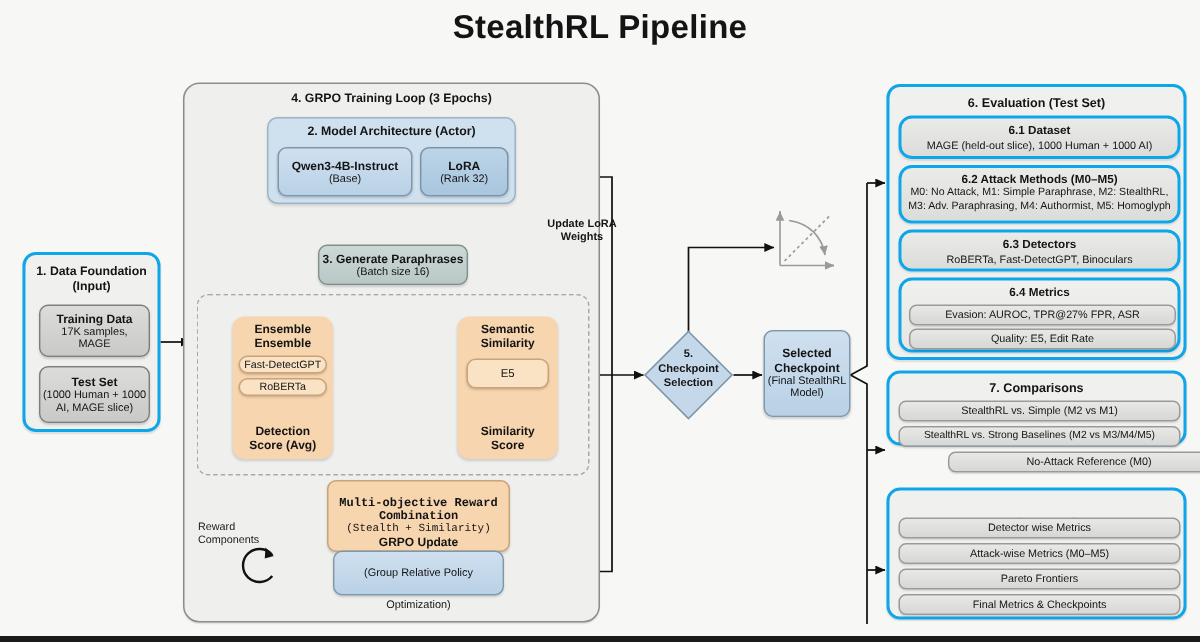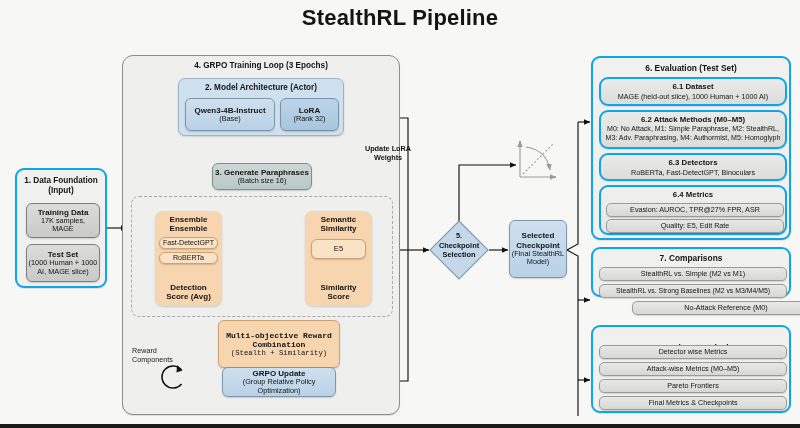--- a/index.html
+++ b/index.html
@@ -210,21 +210,21 @@
       <span>Score</span>
     </div>
   </div>
 
   <div class="t node orange" style="left:218px;top:320px;width:122px;height:48px;font-family:Liberation Mono, monospace;">
     <b>Multi-objective Reward</b>
     <b>Combination</b>
     <span class="sub">(Stealth + Similarity)</span>
   </div>
 
-  <div class="t node blue" style="left:222px;top:367px;width:114px;height:30px;">
+  <div class="t node blue" style="left:222px;top:367px;width:114px;height:30px;gap:12px;">
     <b>GRPO Update</b>
     <span class="sub">(Group Relative Policy</span>
     <span class="sub">Optimization)</span>
   </div>
 
   <svg class="t" style="left:156px;top:358px;width:34px;height:36px;" viewBox="0 0 34 36">
     <path d="M25.5,12 A11,11 0 1 0 25.5,26" stroke="#111" stroke-width="1.6" fill="none"></path>
     <path d="M21,7 L26.5,12.6 L20.5,14.4 z" fill="#111"></path>
   </svg>
 

